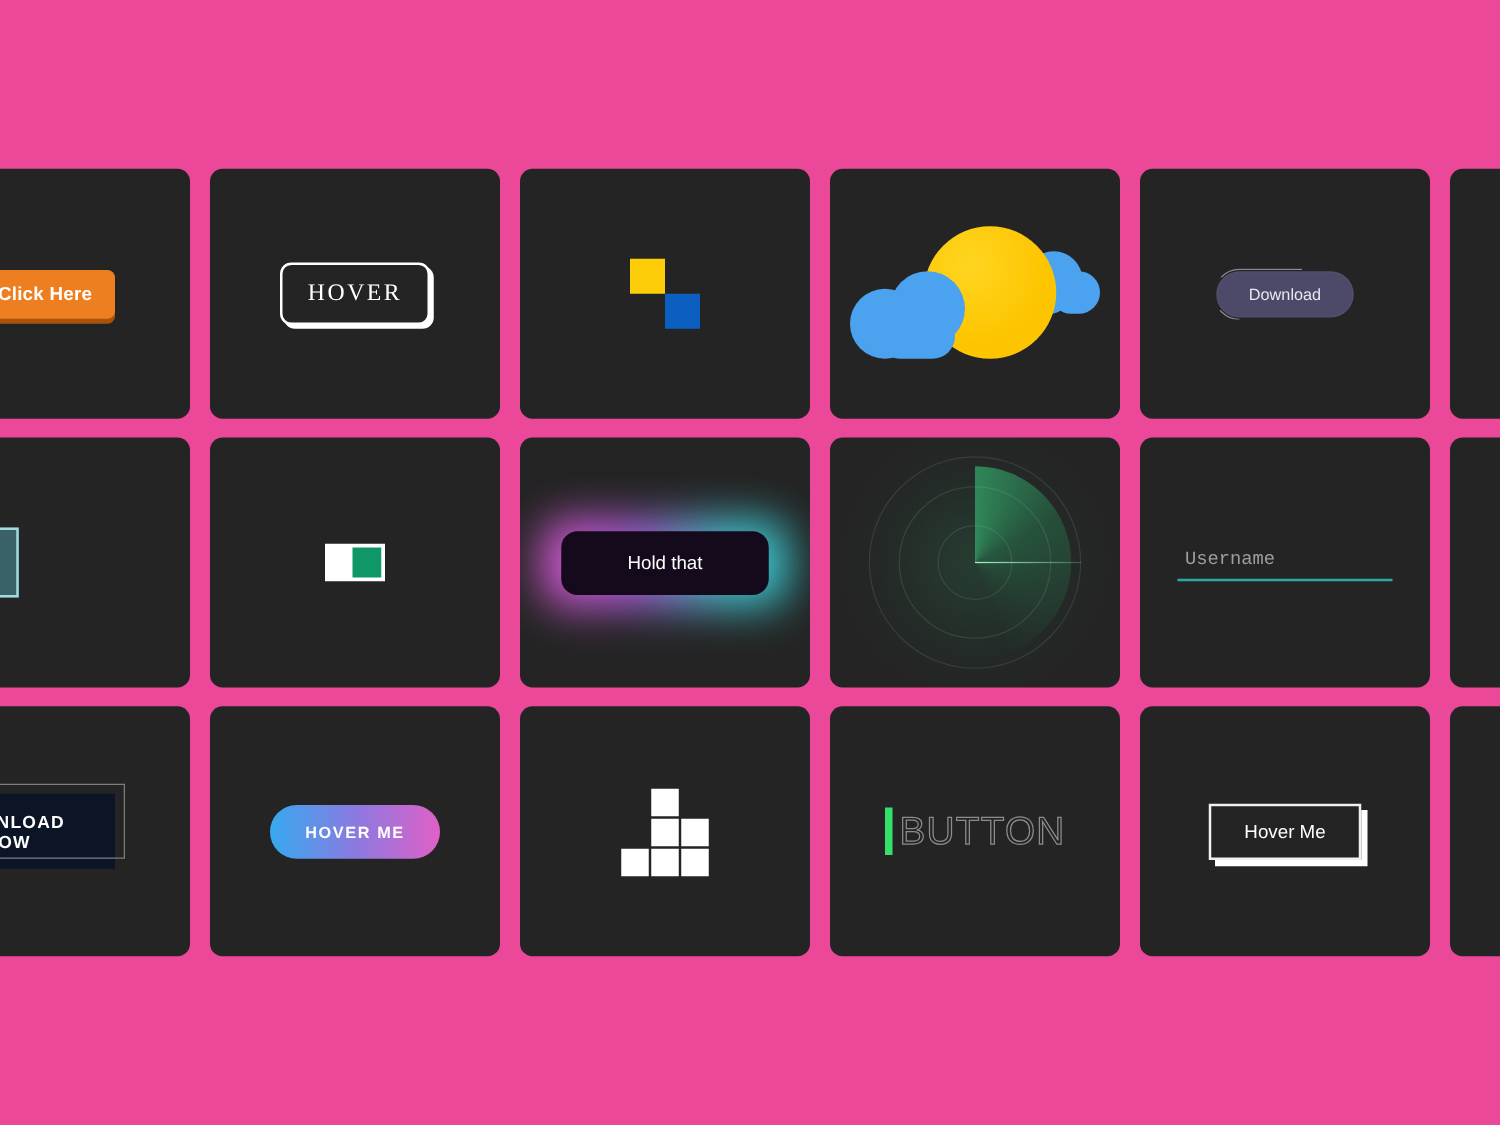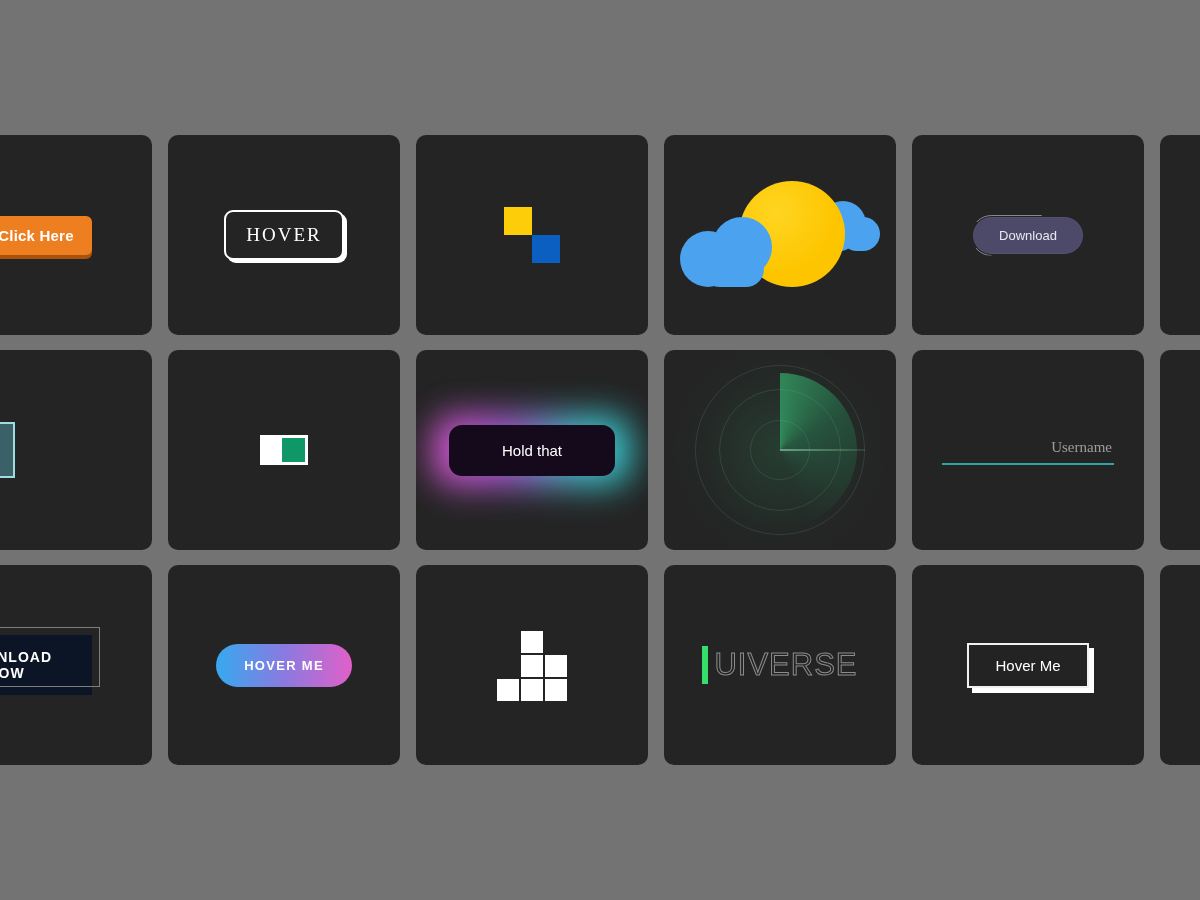--- a/index.html
+++ b/index.html
@@ -5,21 +5,21 @@
   * { margin:0; padding:0; box-sizing:border-box; }
   html, body {
     width:1200px; height:900px;
     background:#161616;
     font-family:"Liberation Sans", sans-serif;
     overflow:hidden;
   }
   .board {
     position:relative;
     width:1200px; height:900px;
-    background:#737373;
+    background:#ec4899;
   }
   
   .grid {
     position:absolute;
     left:-80px;          
     top:135px;
     width:1360px;
     display:grid;
     grid-template-columns:repeat(6, 232px);
     grid-auto-rows:200px;
@@ -160,22 +160,21 @@
   .field { width:172px; }
   .field input{
     width:100%;
     background:transparent;
     border:none;
     border-bottom:2.5px solid #2fa6a6;
     color:#9d9d9d;
     font-size:15px;
     padding:4px 2px 7px 6px;
     outline:none;
-    font-family:Liberation Serif, serif;
-    text-align:right;
+    font-family:Liberation Mono, monospace;
   }
   .field input::placeholder{ color:#9d9d9d; opacity:1; }
   
   .ios-cell { flex-direction:column; justify-content:flex-start; padding-top:24px; }
 
   
   .btn-dlnow{
     position:relative;
     background:#0c1526;
     color:#fff;
@@ -320,21 +319,21 @@
         <span style="left:49px;top:26px"></span>
         <span style="left:1px;top:50px"></span>
         <span style="left:25px;top:50px"></span>
         <span style="left:49px;top:50px"></span>
       </div>
     </div>
 
     <div class="card">
       <div class="uiverse">
         <span class="bar"></span>
-        <span class="txt">UIVERSE</span>
+        <span class="txt">BUTTON</span>
       </div>
     </div>
 
     <div class="card">
       <button class="btn-hovme">Hover Me</button>
     </div>
 
     <div class="card">
       
     </div>

